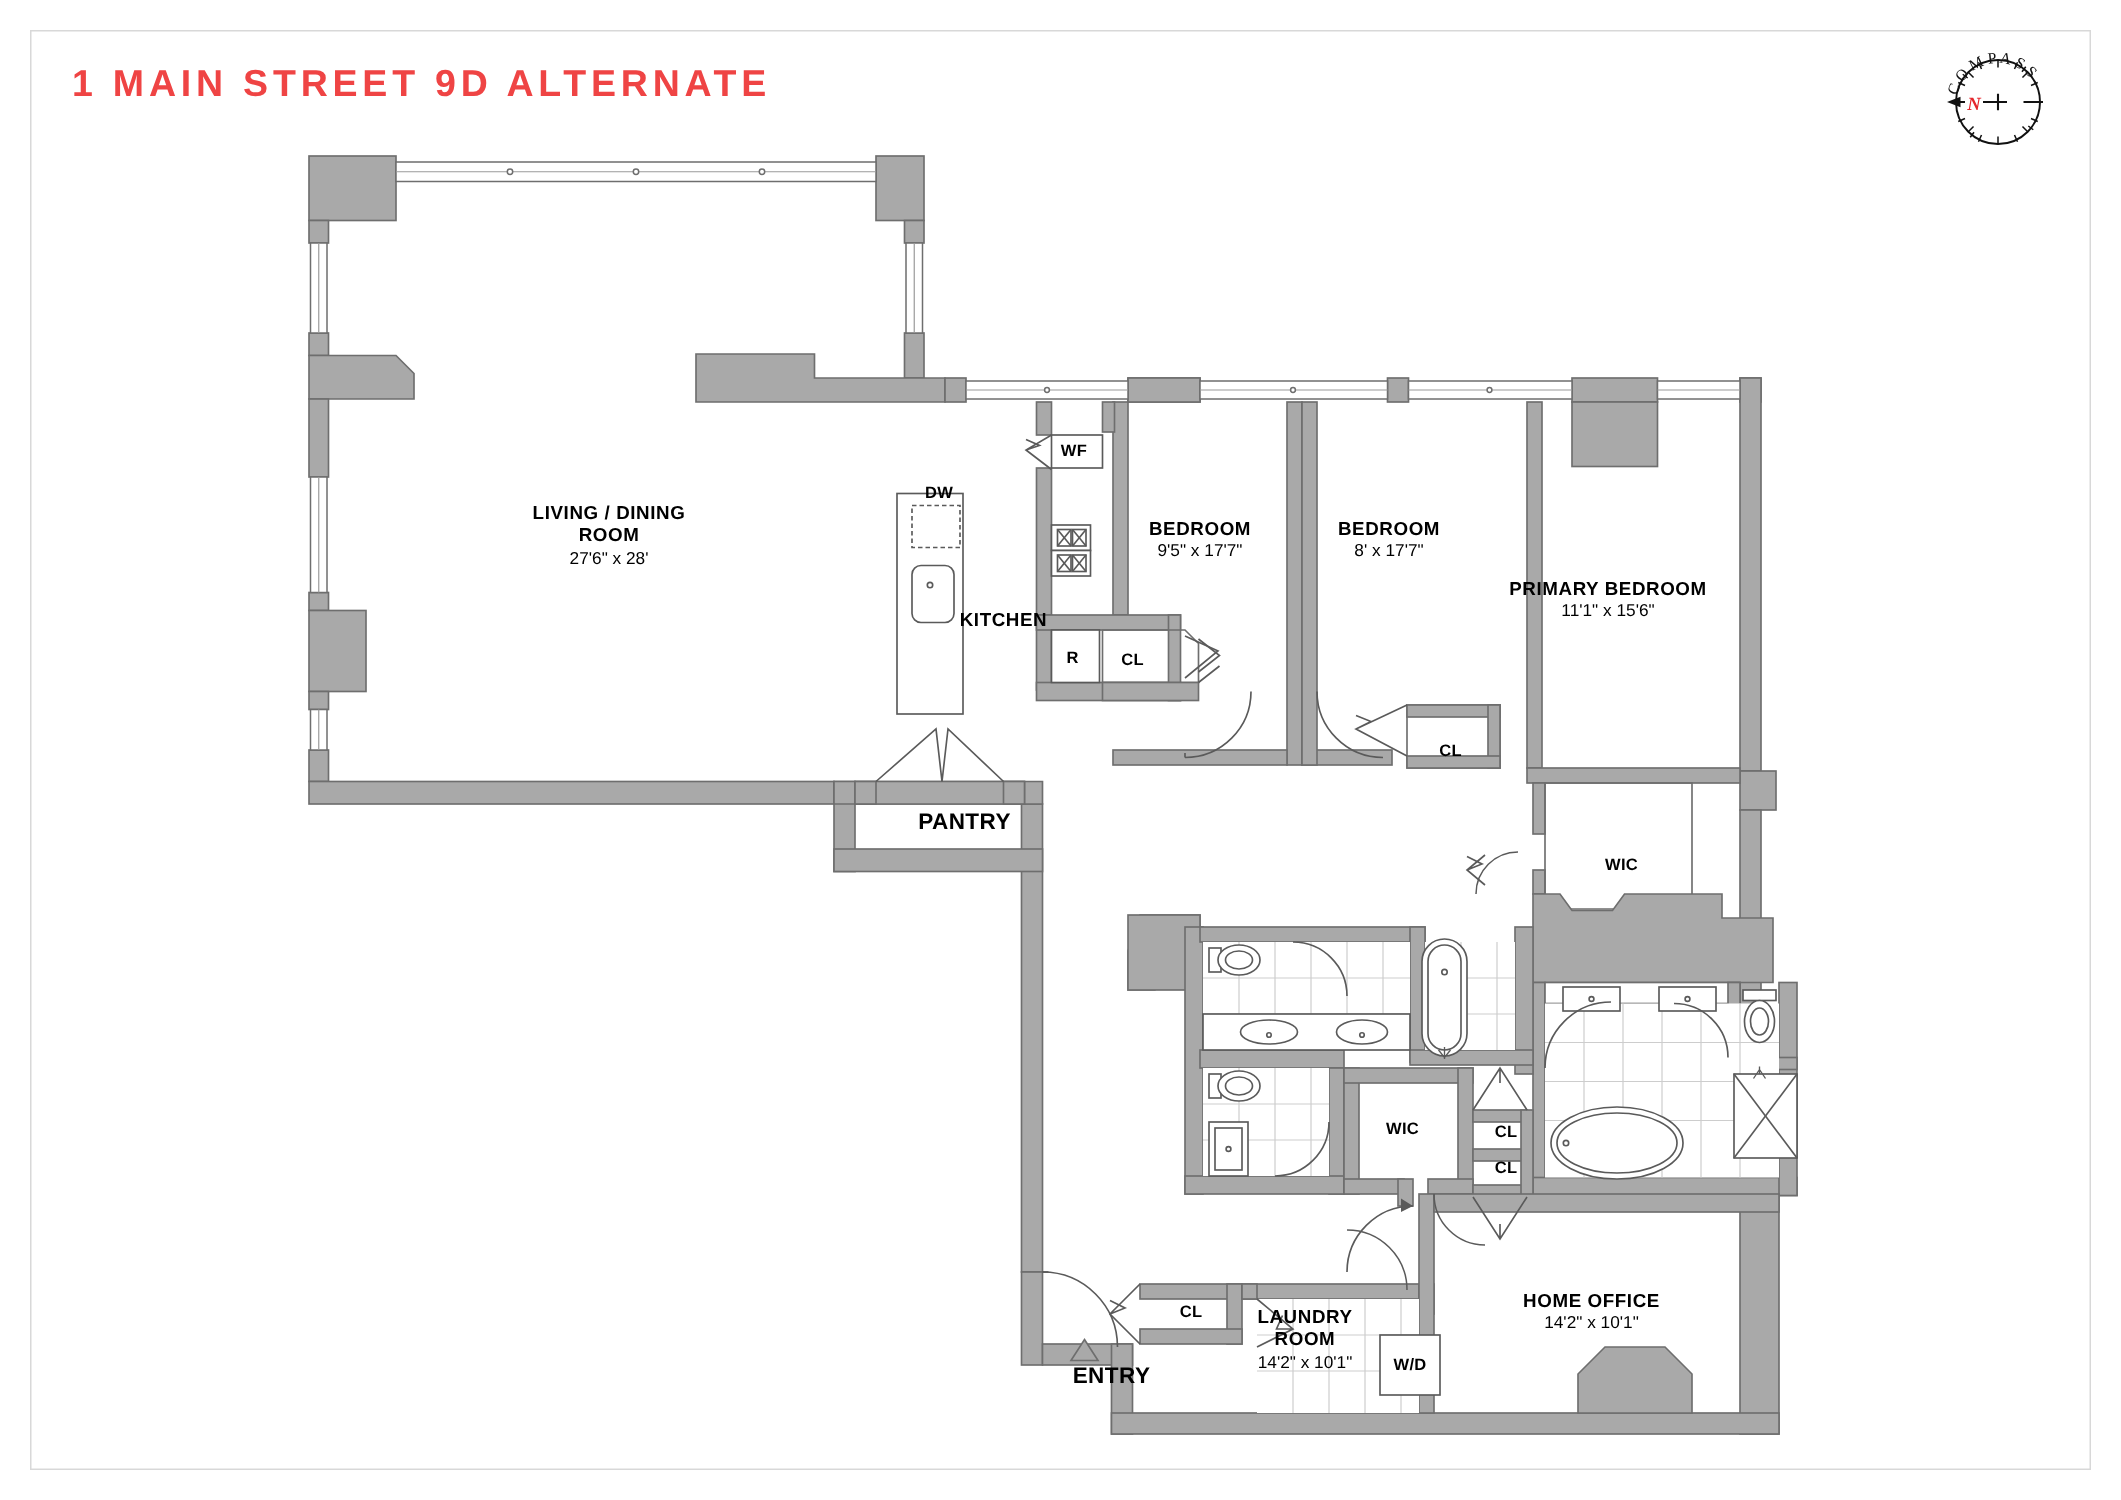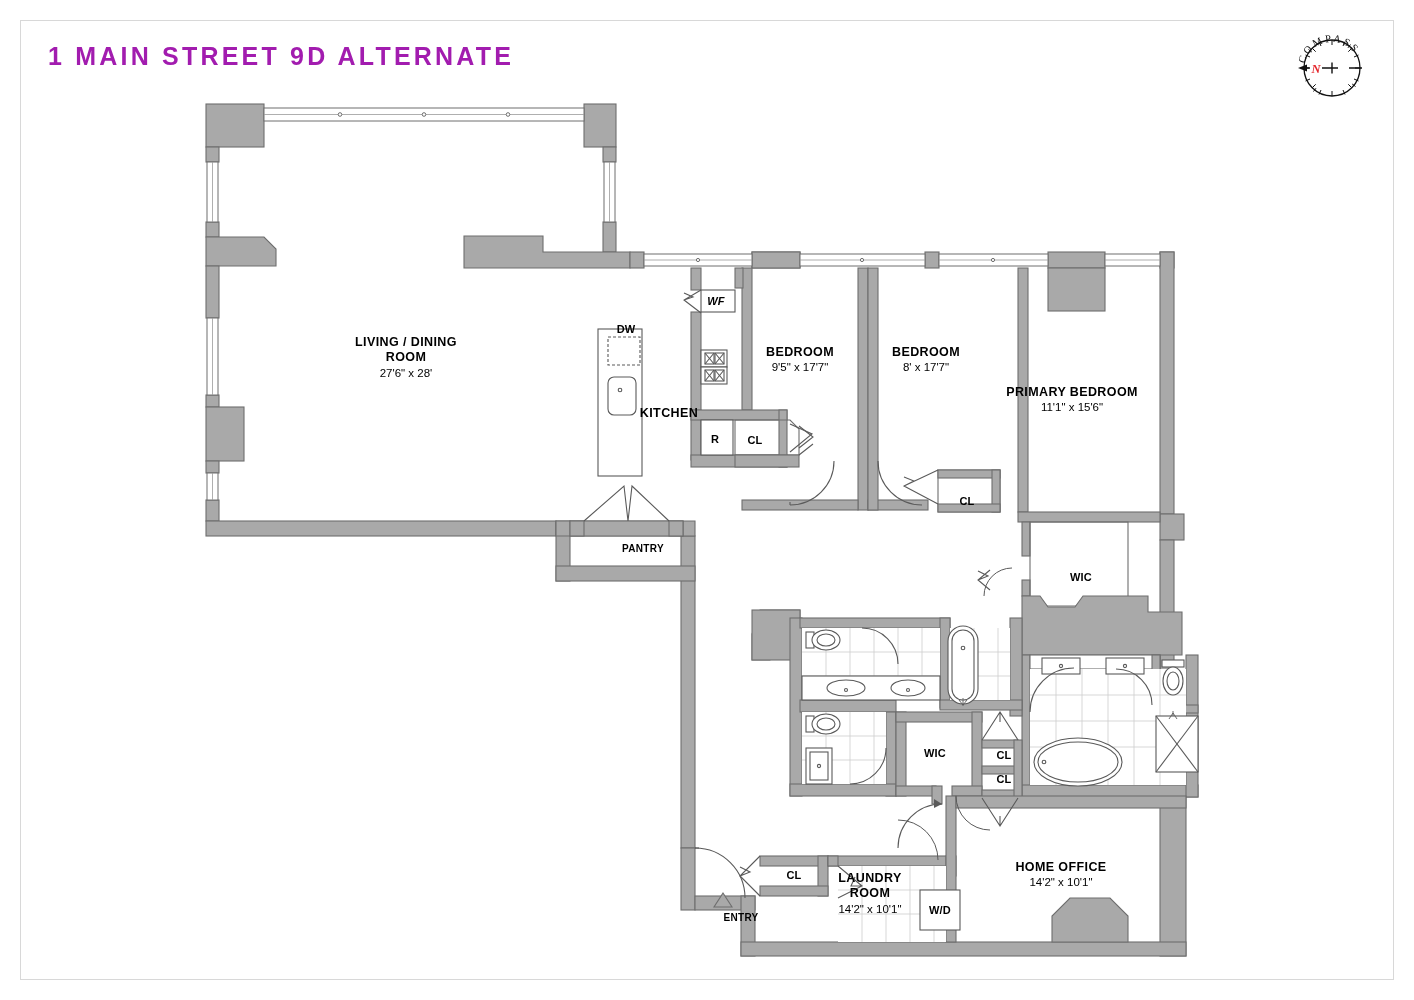--- a/index.html
+++ b/index.html
@@ -17,21 +17,21 @@
     border:1px solid #d8d8d8;
     box-sizing:border-box;
     background:#fff;
   }
   #title{
     position:absolute;
     left:48px;top:42px;
     font-size:25px;
     font-weight:bold;
     letter-spacing:3.2px;
-    color:#a21caf;
+    color:#ef4444;
     white-space:nowrap;
   }
   #compass{
     position:absolute;
     left:1292px;top:28px;
     width:80px;height:80px;
   }
   #plan{
     position:absolute;
     left:0;top:0;
@@ -47,21 +47,21 @@
     transform:translate(-50%,-50%);
     pointer-events:none;
   }
   .rlabel .dim{
     display:block;
     font-weight:normal;
     font-size:11.5px;
     letter-spacing:0px;
   }
   .rname{font-size:12.5px;letter-spacing:0.4px;}
-  .small{font-size:10px;letter-spacing:0.3px;padding-left:36px;}
+  .small{font-size:15px;letter-spacing:0.3px;padding-left:36px;}
   .tiny{font-size:11px;letter-spacing:0.2px;}
 </style>
 </head>
 <body>
 
 <div id="page-frame"></div>
 
 <div id="title">1 MAIN STREET 9D ALTERNATE</div>
 
 <svg id="compass" viewBox="0 0 80 80">
@@ -462,21 +462,21 @@
 
 <div id="labels">
     <div class="rlabel rname" style="left: 406px; top: 357px; text-align: center;"><span>LIVING / DINING</span><br><span>ROOM</span><span class="dim">27'6" x 28'</span></div>
     <div class="rlabel rname" style="left: 669px; top: 414px;"><span>KITCHEN</span></div>
     <div class="rlabel rname" style="left: 800px; top: 360px;"><span>BEDROOM</span><span class="dim">9'5" x 17'7"</span></div>
     <div class="rlabel rname" style="left: 926px; top: 360px;"><span>BEDROOM</span><span class="dim">8' x 17'7"</span></div>
     <div class="rlabel rname" style="left: 1072px; top: 400px;"><span>PRIMARY BEDROOM</span><span class="dim">11'1" x 15'6"</span></div>
     <div class="rlabel rname" style="left: 1061px; top: 850px; margin-top: 25px;"><span>HOME OFFICE</span><span class="dim">14'2" x 10'1"</span></div>
     <div class="rlabel rname" style="left: 870px; top: 893px;"><span>LAUNDRY</span><br><span>ROOM</span><span class="dim">14'2" x 10'1"</span></div>
     <div class="rlabel small" style="left: 625px; top: 549px;">PANTRY</div>
-    <div class="rlabel tiny" style="left: 716px; top: 302px; font-style: italic;">WF</div>
+    <div class="rlabel tiny" style="left: 716px; top: 302px;">WF</div>
     <div class="rlabel tiny" style="left: 626px; top: 330px;">DW</div>
     <div class="rlabel tiny" style="left: 715px; top: 440px;">R</div>
     <div class="rlabel tiny" style="left: 755px; top: 441px;">CL</div>
     <div class="rlabel tiny" style="left: 967px; top: 502px;">CL</div>
     <div class="rlabel tiny" style="left: 1081px; top: 578px;">WIC</div>
     <div class="rlabel tiny" style="left: 935px; top: 754px;">WIC</div>
     <div class="rlabel tiny" style="left: 1004px; top: 756px;">CL</div>
     <div class="rlabel tiny" style="left: 1004px; top: 780px;">CL</div>
     <div class="rlabel tiny" style="left: 794px; top: 876px;">CL</div>
     <div class="rlabel tiny" style="left: 940px; top: 911px; text-align: right;">W/D</div>

